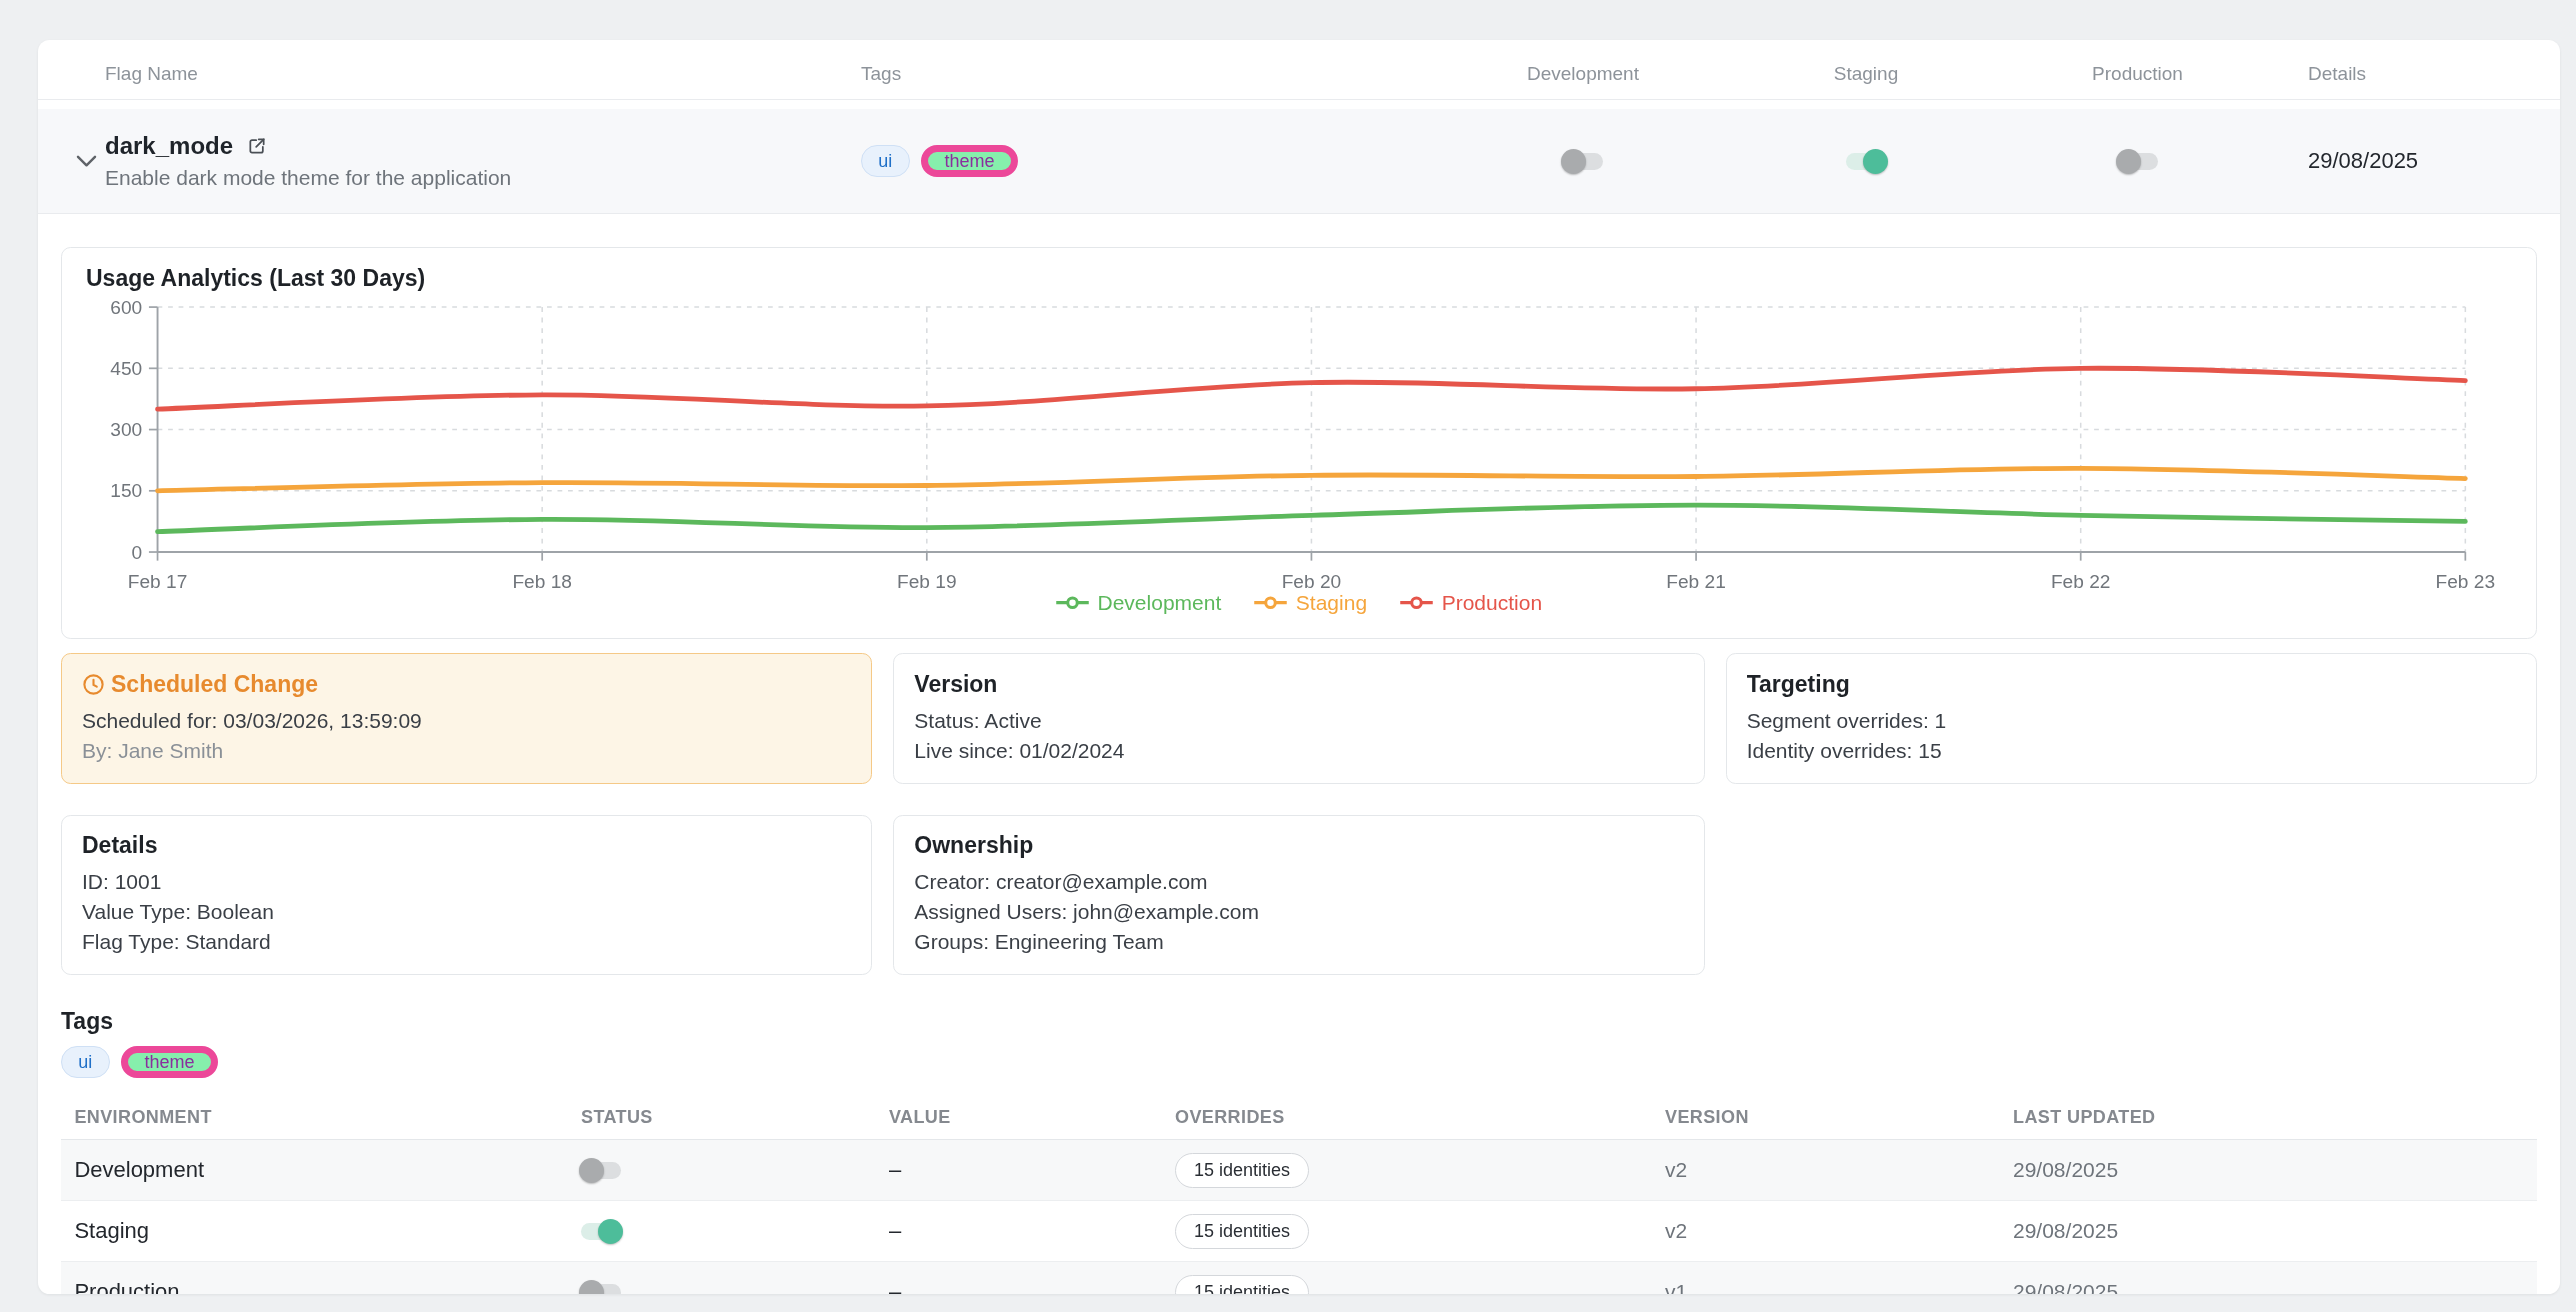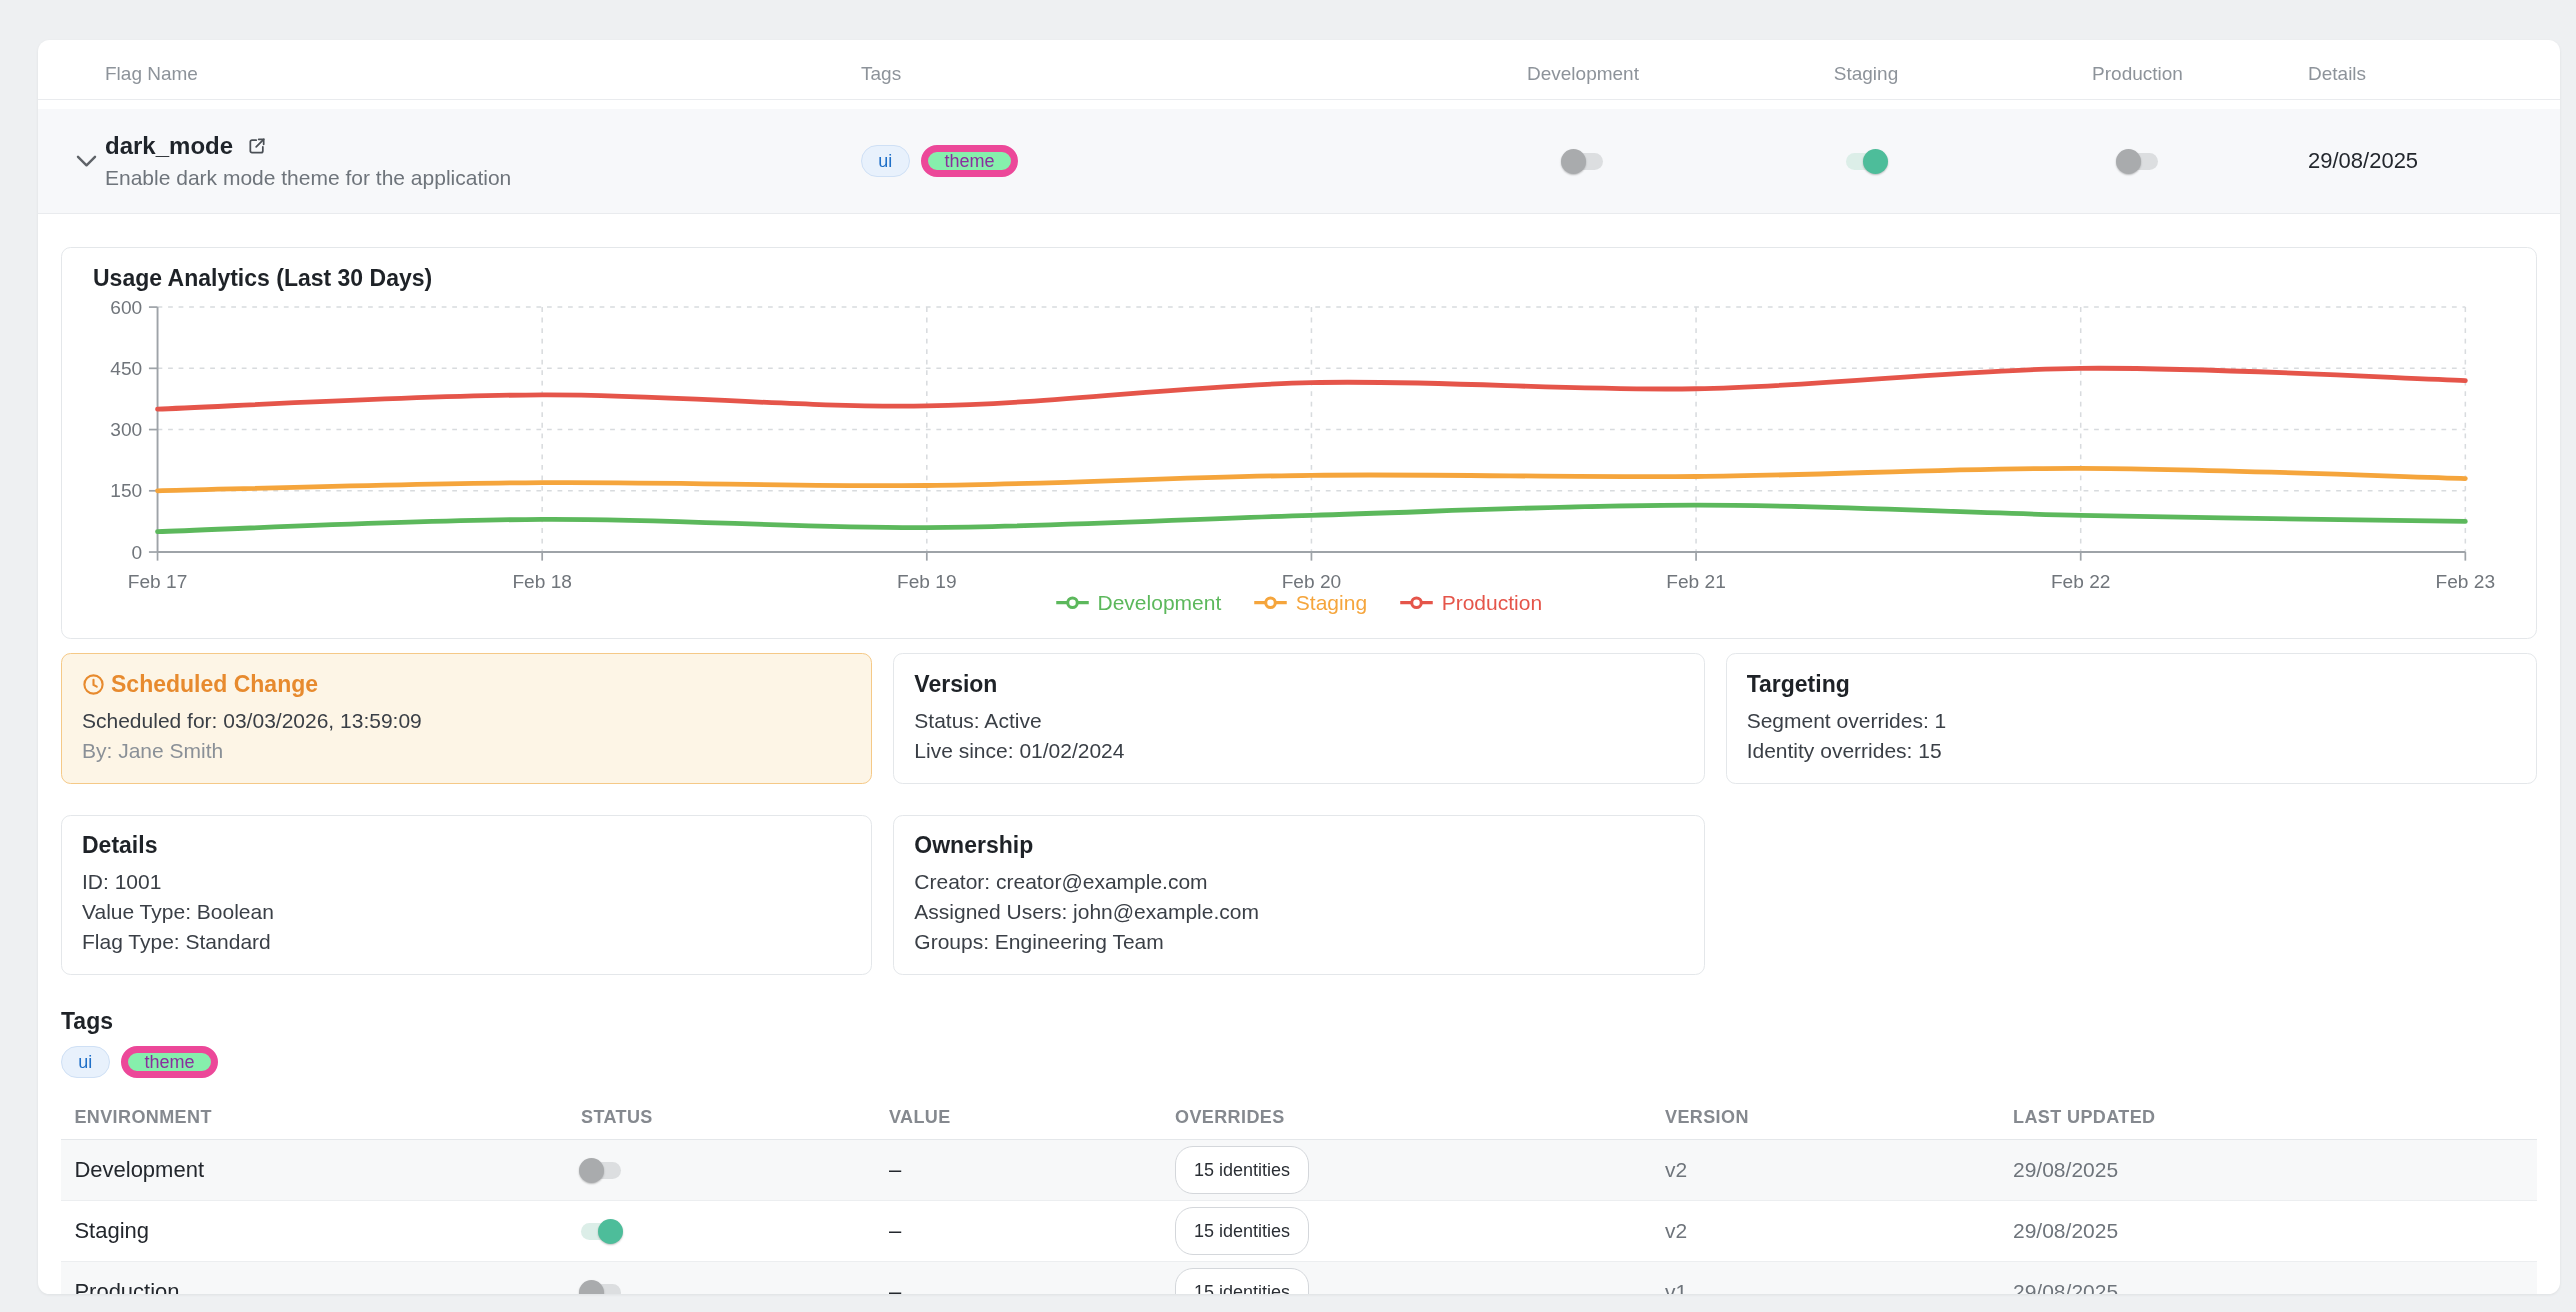--- a/index.html
+++ b/index.html
@@ -42,21 +42,21 @@
   .pill-purple { background:#86efac; border:7px solid #ec4899; color:#8a2f9e; }
   
   .toggle { position:relative; width:40px; height:17px; border-radius:8.6px; background:#dcdee0; cursor:pointer; }
   .toggle .knob { position:absolute; top:-3.8px; left:-1.9px; width:25px; height:25px; border-radius:50%;
                   background:#a9abad; box-shadow:0 1px 1.9px rgba(0,0,0,.25); }
   .toggle.on { background:#dceee8; }
   .toggle.on .knob { left:auto; right:-1.9px; background:#4dbd9a; }
   
   .detail { padding:0 23px; }
   .chart-panel { margin-top:33px; height:392px; border:1px solid #e4e7ea; border-radius:9.6px; position:relative; }
-  .chart-title { position:absolute; left:31px; top:17px; font-size:23px; font-weight:bold; color:#1e2227; }
+  .chart-title { position:absolute; left:24px; top:17px; font-size:23px; font-weight:bold; color:#1e2227; }
   .chart-svg { position:absolute; left:19px; top:36px; }
   .legend { position:absolute; left:0; right:0; top:343px; display:flex; justify-content:center; gap:33px; }
   .legend-item { display:flex; align-items:center; gap:8.6px; font-size:21px; }
   
   .grid3 { display:grid; grid-template-columns:repeat(3,1fr); gap:21px; }
   .row1 { margin-top:14.4px; }
   .row2 { margin-top:31px; }
   .ibox { border:1px solid #e4e7ea; border-radius:9.6px; background:#fff; padding:16.3px 20px; }
   .ibox-title { font-size:23px; font-weight:bold; color:#1e2227; margin-bottom:8.6px; }
   .ibox .line { font-size:21px; color:#3a3f46; line-height:30px; }
@@ -71,21 +71,21 @@
   .env-table { margin-top:29px; }
   .env-grid { display:grid; grid-template-columns:520px 308px 286px 490px 348px 521px; align-items:center; }
   .env-head { height:33px; border-bottom:1px solid #e4e7ea; align-items:start; }
   .env-head .th { font-size:18px; font-weight:bold; color:#85898f; letter-spacing:0.4px; }
   .env-head .th:first-child { padding-left:13.4px; }
   .env-row { height:61px; border-bottom:1px solid #eceef0; }
   .env-row.alt { background:#f7f8f9; }
   .env-name { padding-left:13.4px; font-size:22px; color:#23272d; }
   .env-dash { font-size:22px; color:#23272d; }
   .env-muted { font-size:21px; color:#6e747b; }
-  .id-pill { display:inline-flex; align-items:center; height:48px; padding:0 18px; border:1px solid #d4d7db;
+  .id-pill { display:inline-flex; align-items:center; height:35px; padding:0 18px; border:1px solid #d4d7db;
              border-radius:18px; background:#fff; font-size:18px; color:#2a2e34; cursor:pointer; }
 </style>
 </head>
 <body>
 
 <div class="card">
 
   <div class="flag-grid thead">
     <div></div>
     <div class="th">Flag Name</div>

